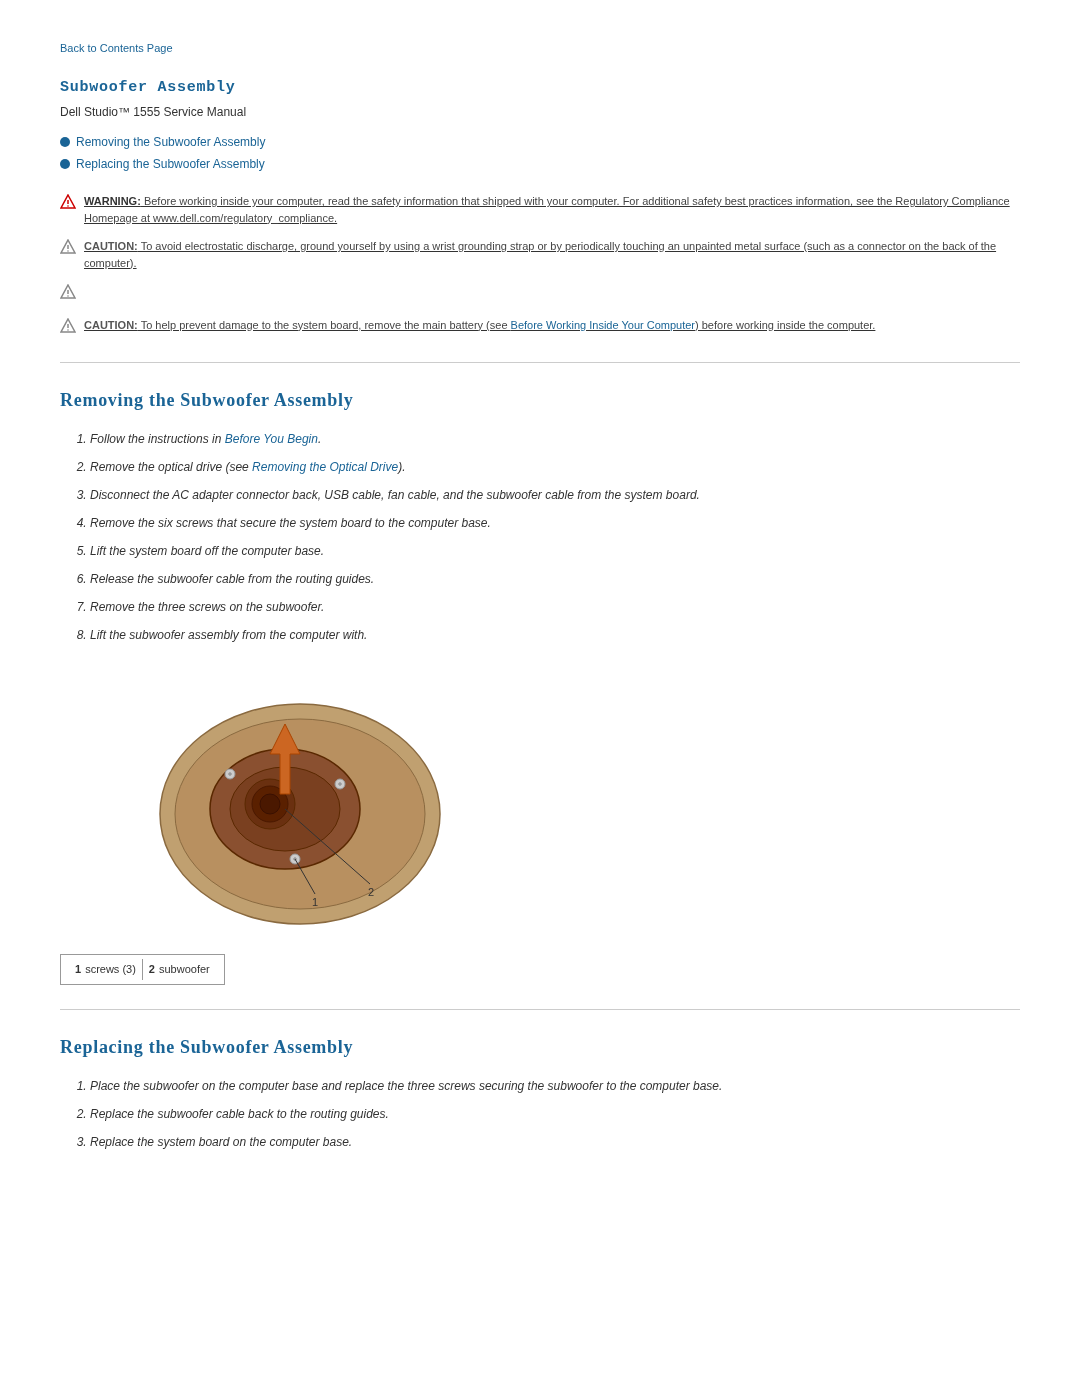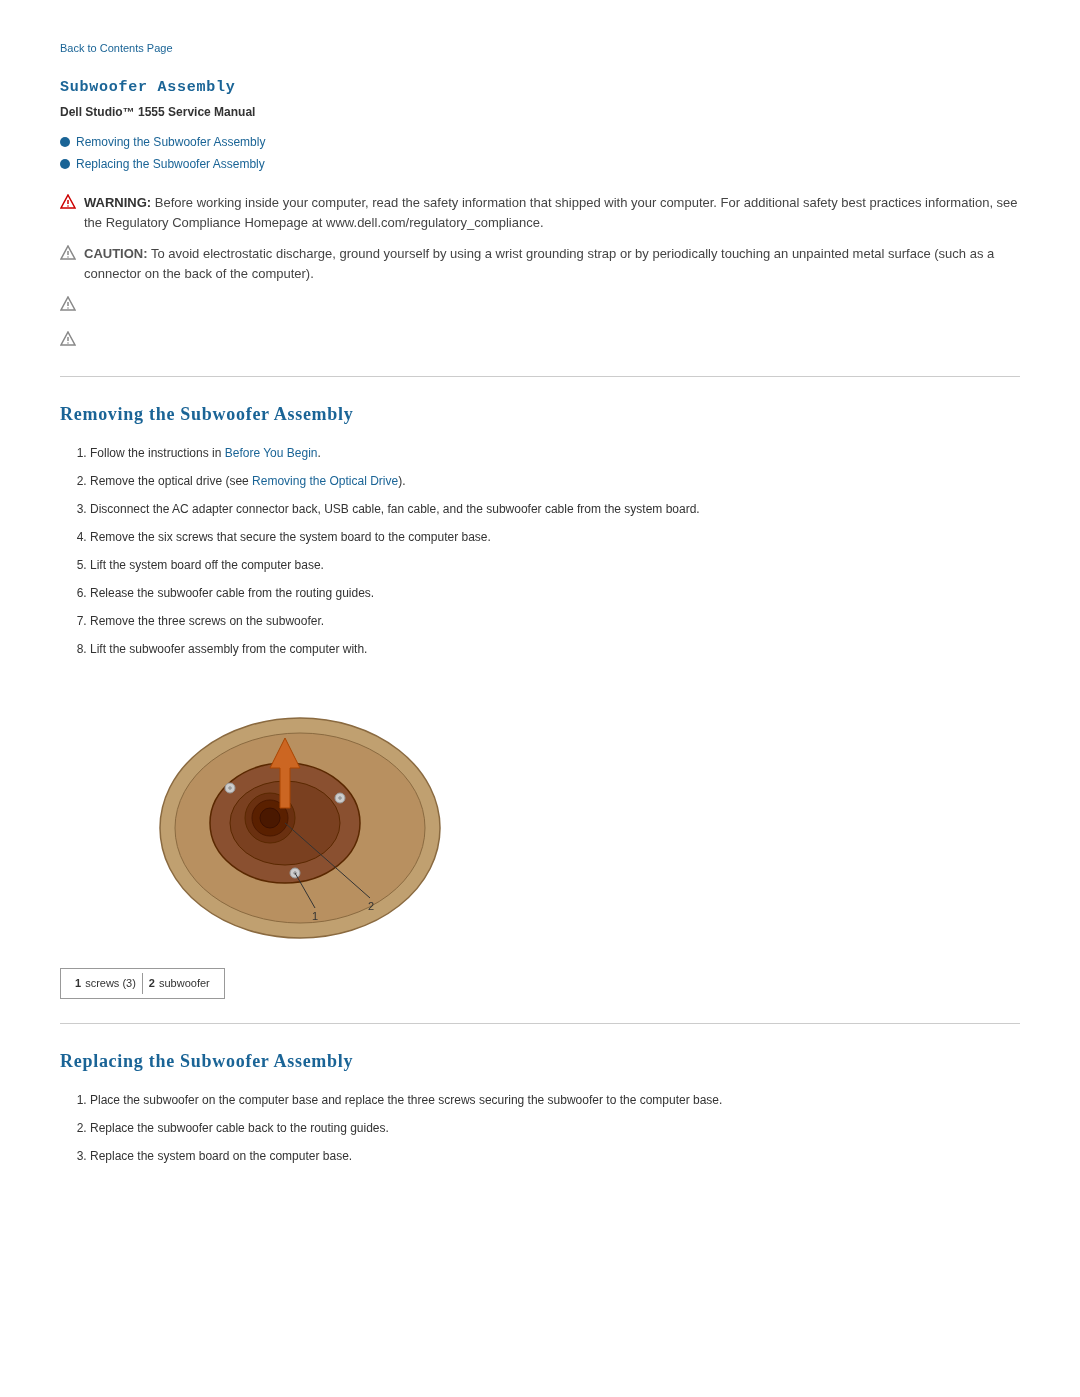--- a/index.html
+++ b/index.html
@@ -17,40 +17,41 @@
     .page-title {
       font-size: 15px;
       font-weight: bold;
       color: #1a6496;
       font-family: Liberation Mono, monospace;
       letter-spacing: 0.05em;
       margin-bottom: 4px;
     }
     .subtitle {
       font-size: 12px;
-      font-weight: bold;
+      font-weight: normal;
       color: #333;
       margin-bottom: 12px;
     }
     .toc-list { list-style: none; margin-bottom: 20px; }
     .toc-list li { margin-bottom: 4px; display: flex; align-items: center; gap: 6px; }
     .bullet-icon {
       width: 10px;
       height: 10px;
       border-radius: 50%;
       background: #1a6496;
       flex-shrink: 0;
       display: inline-block;
     }
     .notice-box {
       display: flex;
       align-items: flex-start;
       gap: 8px;
       margin-bottom: 12px;
-      font-size: 13px;
+      font-size: 11px;
+      text-decoration: underline;
     }
     .notice-icon {
       flex-shrink: 0;
       margin-top: 1px;
     }
     .notice-icon.warning svg { color: #c00; }
     .notice-icon.caution svg { color: #888; }
     .notice-label-warning { font-weight: bold; color: #333; }
     .notice-label-caution { font-weight: bold; color: #555; text-align: center; }
     .notice-text { color: #444; line-height: 1.5; }
@@ -60,21 +61,21 @@
       margin: 24px 0;
     }
     .section-title {
       font-size: 18px;
       font-weight: bold;
       color: #1a6496;
       font-family: Georgia, serif;
       letter-spacing: 0.04em;
       margin-bottom: 16px;
     }
-    .steps-list { list-style: decimal; padding-left: 30px; margin-bottom: 20px; }
+    .steps-list { list-style: decimal; padding-left: 30px; margin-bottom: 20px; font-style: italic; }
     .steps-list li { margin-bottom: 10px; font-size: 12px; color: #333; }
     .image-container {
       margin: 20px 0;
       display: flex;
       flex-direction: column;
       align-items: flex-start;
     }
     .diagram {
       width: 300px;
       height: 280px;
@@ -161,20 +162,24 @@
 </div>
 
 <div class="notice-box">
   <span class="notice-icon caution">
     <svg width="16" height="16" viewBox="0 0 16 16" fill="none">
       <polygon points="8,1 15,14 1,14" stroke="#888" stroke-width="1.5" fill="none"></polygon>
       <line x1="8" y1="6" x2="8" y2="10" stroke="#888" stroke-width="1.5"></line>
       <circle cx="8" cy="12" r="0.8" fill="#888"></circle>
     </svg>
   </span>
+  <span class="notice-text">
+    <span class="notice-label-caution">CAUTION:</span>
+    To help prevent damage to the system board, remove the main battery (see <a href="#">Before Working Inside Your Computer</a>) before working inside the computer.
+  </span>
 </div>
 
 <hr class="section-divider">
 
 <h2 class="section-title" id="removing">Removing the Subwoofer Assembly</h2>
 
 <ol class="steps-list">
   <li>Follow the instructions in <a href="#">Before You Begin</a>.</li>
   <li>Remove the optical drive (see <a href="#">Removing the Optical Drive</a>).</li>
   <li>Disconnect the AC adapter connector back, USB cable, fan cable, and the subwoofer cable from the system board.</li>

